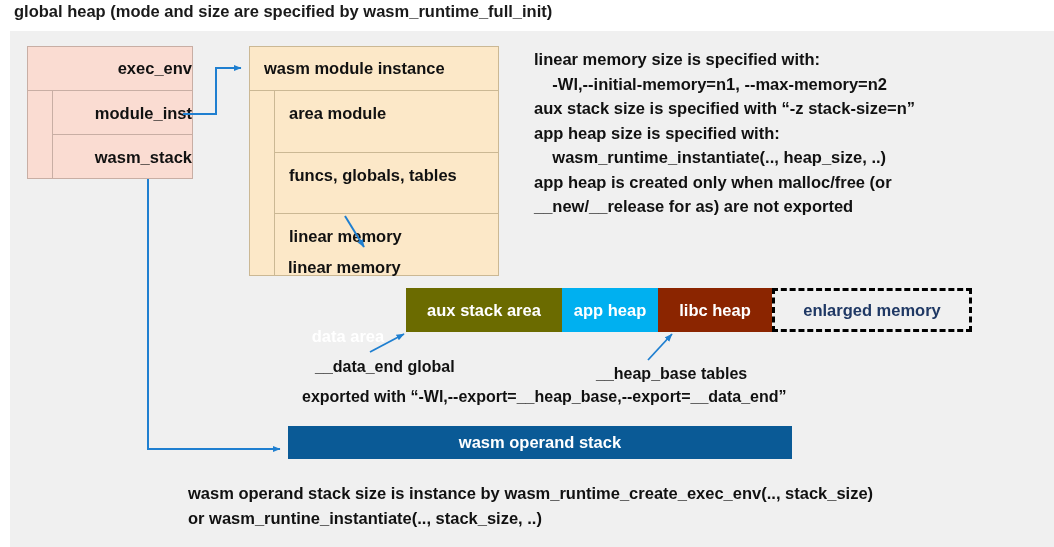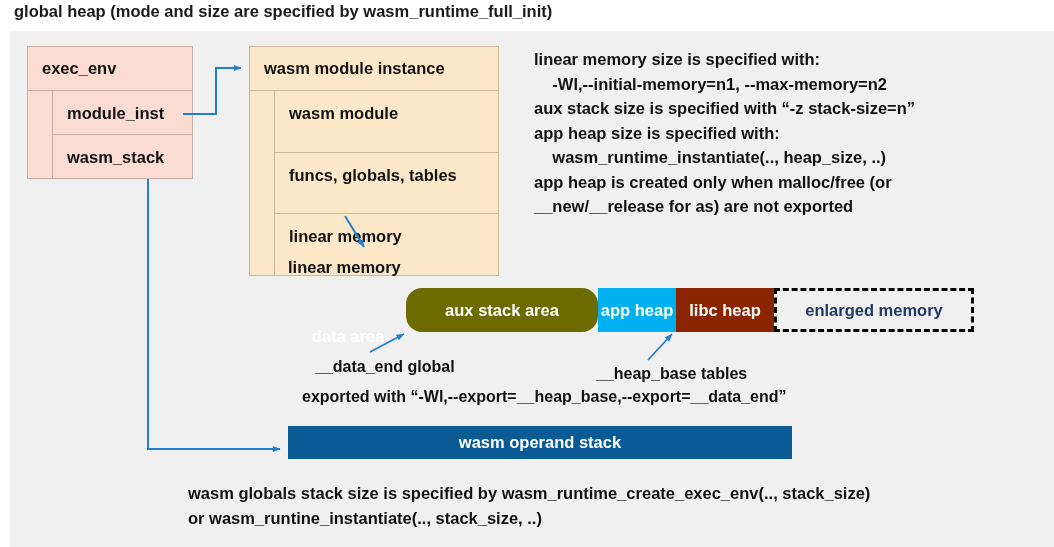--- a/index.html
+++ b/index.html
@@ -83,21 +83,21 @@
   }
   .struct .rows .row:last-child { border-bottom: none; }
 
   #exec-env-box {
     left: 27px; top: 46px; width: 166px; height: 133px;
     background: #fadcd2;
   }
   #exec-env-box .hdr,
   #exec-env-box .gutter,
   #exec-env-box .rows .row { border-color: #c8aea4; }
-  #exec-env-box { border-color: #c8aea4; }
+  #exec-env-box { border-color: #c8aea4; text-align: right; }
 
   #module-inst-box {
     left: 249px; top: 46px; width: 250px; height: 230px;
     background: #fce8c8;
   }
   #module-inst-box .hdr,
   #module-inst-box .gutter,
   #module-inst-box .rows .row { border-color: #cbb894; }
   #module-inst-box { border-color: #cbb894; }
 
@@ -203,63 +203,63 @@
         <div class="row">wasm_stack</div>
       </div>
     </div>
   </div>
 
   <div class="struct" id="module-inst-box">
     <div class="hdr">wasm module instance</div>
     <div class="body">
       <div class="gutter"></div>
       <div class="rows">
-        <div class="row">wasm module</div>
+        <div class="row">area module</div>
         <div class="row">funcs, globals, tables</div>
         <div class="row">linear memory</div>
       </div>
     </div>
   </div>
 
   <div class="note-right">linear memory size is specified with:
     -Wl,--initial-memory=n1, --max-memory=n2
 aux stack size is specified with “-z stack-size=n”
 app heap size is specified with:
     wasm_runtime_instantiate(.., heap_size, ..)
 app heap is created only when malloc/free (or
 __new/__release for as) are not exported</div>
 
   <div class="lm-label">linear memory</div>
   <div id="memory-bar">
       <div class="seg" style="width: 116px; background: rgb(15, 115, 194); margin-top: 48px;">
         <span>data area</span>
       </div>
-      <div class="seg" style="width: 192px; background: rgb(107, 107, 0); border-radius: 16px;">
+      <div class="seg" style="width: 156px; background: rgb(107, 107, 0);">
         <span>aux stack area</span>
       </div>
-      <div class="seg" style="width: 78px; background: rgb(0, 176, 240);">
+      <div class="seg" style="width: 96px; background: rgb(0, 176, 240);">
         <span>app heap</span>
       </div>
-      <div class="seg" style="width: 98px; background: rgb(139, 37, 0);">
+      <div class="seg" style="width: 114px; background: rgb(139, 37, 0);">
         <span>libc heap</span>
       </div>
       <div class="seg dashed" style="width: 200px;">
         <span>enlarged memory</span>
       </div>
     </div>
 
   <div class="anno" id="anno-data-end">__data_end global</div>
   <div class="anno" id="anno-heap-base">__heap_base tables</div>
   <div class="anno" id="anno-exported">exported with “-Wl,--export=__heap_base,--export=__data_end”</div>
 
   <div id="operand-stack-bar">
     <span>wasm operand stack</span>
   </div>
 
-  <div id="note-bottom">wasm globals stack size is specified by wasm_runtime_create_exec_env(.., stack_size)
+  <div id="note-bottom">wasm operand stack size is instance by wasm_runtime_create_exec_env(.., stack_size)
 or wasm_runtine_instantiate(.., stack_size, ..)</div>
 
   <svg class="overlay" viewBox="0 0 1054 547">
     <defs>
       <marker id="arrowBlue" markerWidth="9" markerHeight="9" refX="7.5" refY="3.2" orient="auto" markerUnits="userSpaceOnUse">
         <path d="M0,0 L8,3.2 L0,6.4 z" fill="#1f7fd0"></path>
       </marker>
       <marker id="arrowThin" markerWidth="9" markerHeight="9" refX="7.5" refY="3.2" orient="auto" markerUnits="userSpaceOnUse">
         <path d="M0,0 L8,3.2 L0,6.4 z" fill="#1f7fd0"></path>
       </marker>

